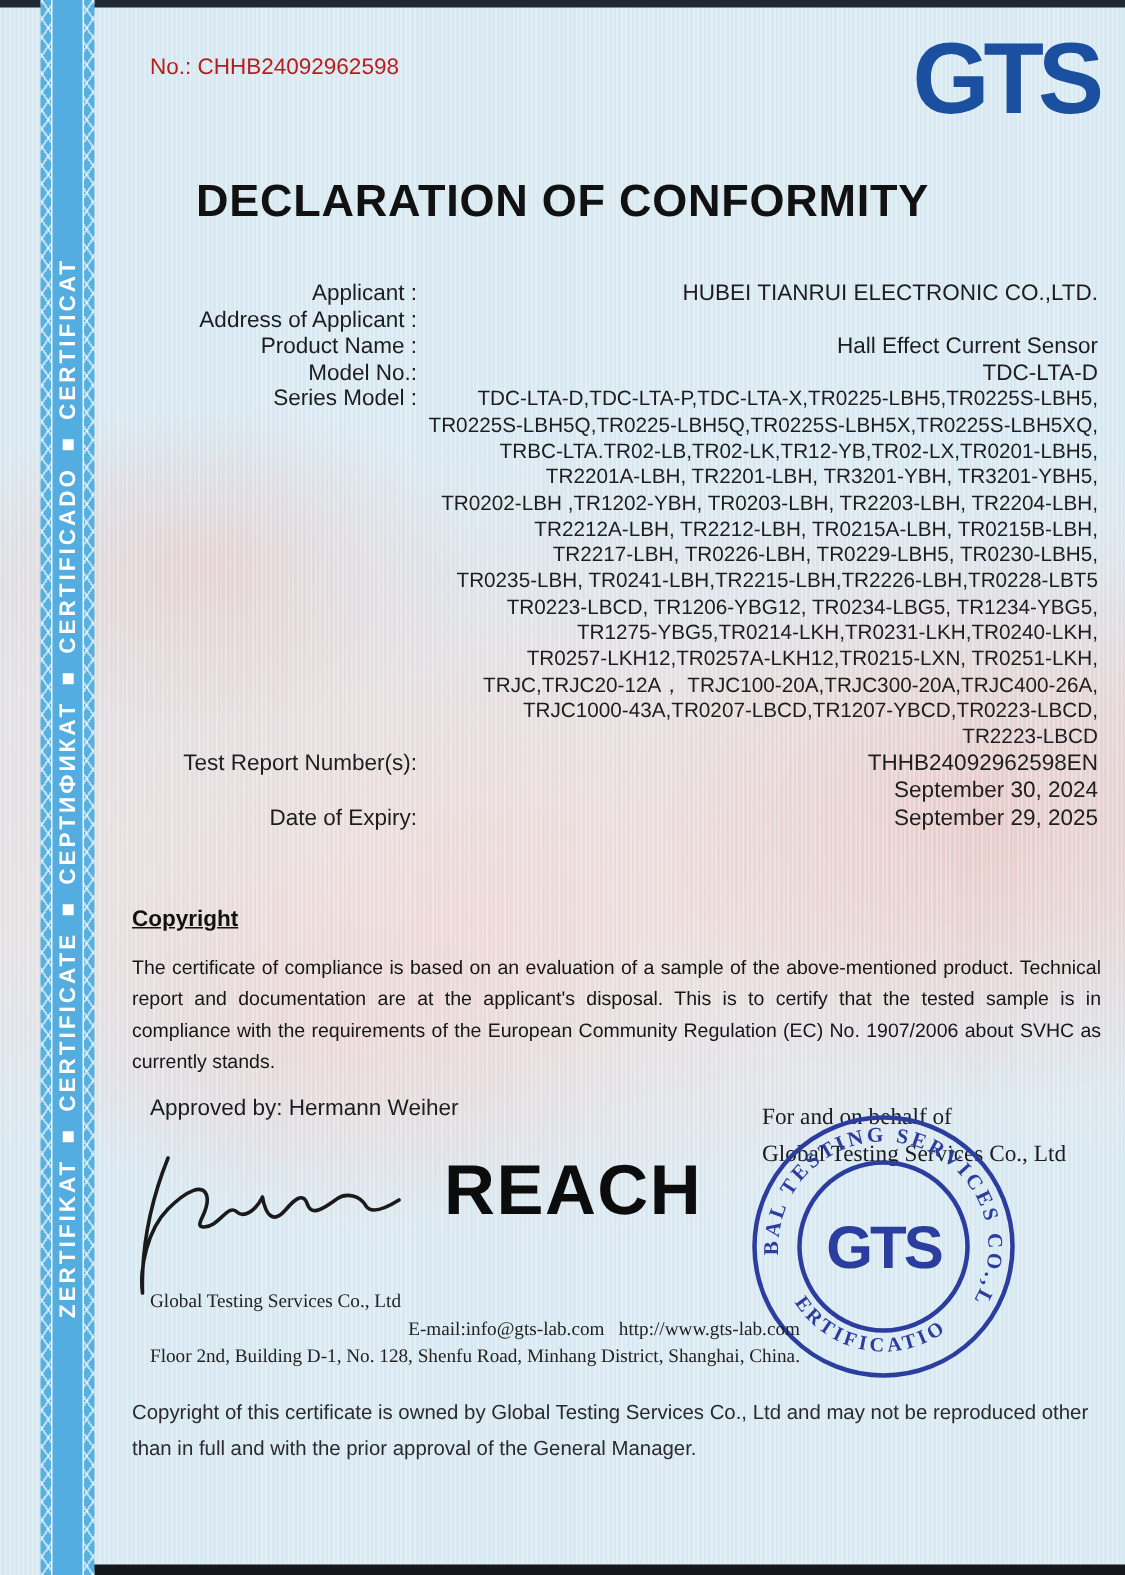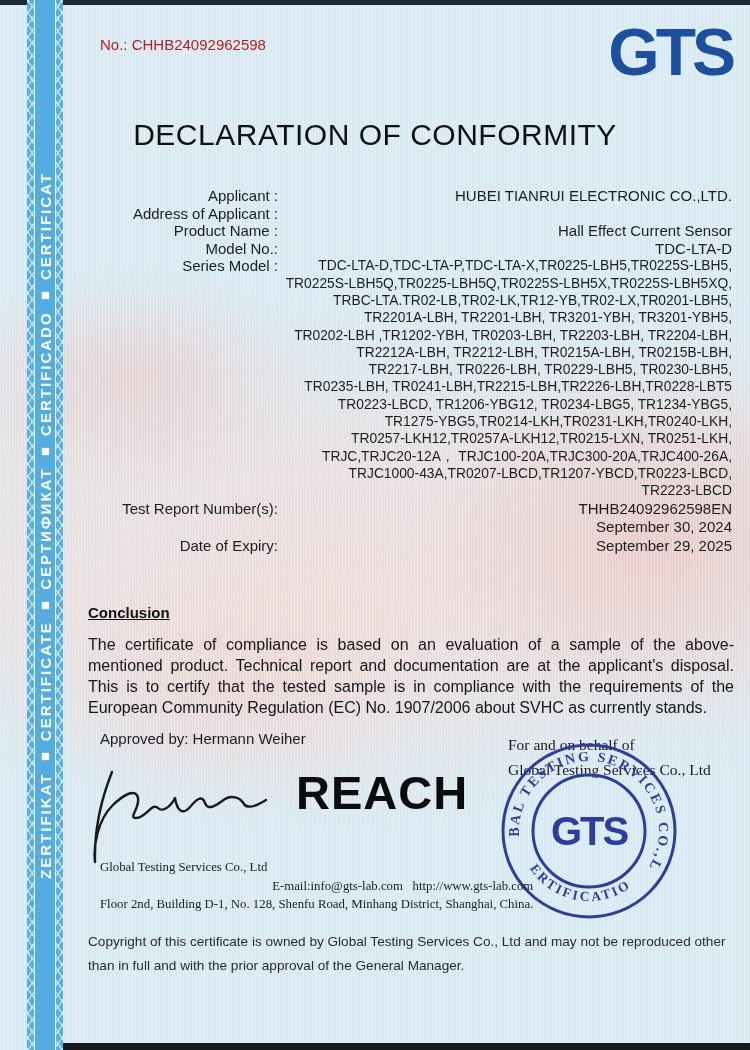--- a/index.html
+++ b/index.html
@@ -38,33 +38,33 @@
   }
 
   .cert-no{position:absolute;left:100px;top:36px;font-size:15px;color:#b91c1c;}
   .gts-logo{
     position:absolute;right:18px;top:14px;
     font-size:66px;font-weight:bold;letter-spacing:-4px;color:#1b4fa0;
     font-family:"Liberation Sans",sans-serif;transform:scaleY(1.02);
   }
   .title{
     position:absolute;left:0;right:0;top:118px;margin:0;text-align:center;
-    font-size:30px;font-weight:normal;color:#111;letter-spacing:.5px;
+    font-size:30px;font-weight:bold;color:#111;letter-spacing:.5px;
   }
 
   .fields{position:absolute;left:100px;top:187px;width:632px;font-size:15px;line-height:17.6px;}
   .frow{display:flex;text-align:right;}
   .flabel{width:178px;flex-shrink:0;}
   .fvalue{flex:1;}
   .series-lines{font-size:13.8px;line-height:17.3px;}
   .dates .frow{line-height:18.6px;}
 
   .conclusion{position:absolute;left:88px;top:604px;width:646px;}
   .conclusion h2{margin:0;font-size:15px;font-weight:bold;text-decoration:underline;color:#111;}
-  .conclusion p{margin:13px 0 0 0;font-size:16px;line-height:21px;text-align:justify;color:#161618;}
+  .conclusion p{margin:13px 0 0 0;font-size:13px;line-height:21px;text-align:justify;color:#161618;}
 
   .approved{position:absolute;left:100px;top:730px;font-size:15px;}
   .behalf{
     position:absolute;left:508px;top:732px;font-family:"Liberation Serif",serif;
     font-size:15.5px;line-height:25px;color:#1c1c20;
   }
   .reach{
     position:absolute;left:296px;top:765px;font-size:47px;font-weight:bold;
     letter-spacing:1px;color:#0c0c0c;
   }
@@ -141,21 +141,21 @@
       <div class="fvalue">September 30, 2024</div>
     </div>
     <div class="frow">
       <div class="flabel">Date of Expiry:</div>
       <div class="fvalue">September 29, 2025</div>
     </div>
   </div>
 </div>
 
 <div class="conclusion">
-  <h2>Conclusion</h2>
+  <h2>Copyright</h2>
   <p>The certificate of compliance is based on an evaluation of a sample of the above-mentioned product. Technical report and documentation are at the applicant's disposal. This is to certify that the tested sample is in compliance with the requirements of the European Community Regulation (EC) No. 1907/2006 about SVHC as currently stands.</p>
 </div>
 
 <div class="approved">Approved by: Hermann Weiher</div>
 
 <div class="behalf">
   <div>For and on behalf of</div>
   <div>Global Testing Services Co., Ltd</div>
 </div>
 

